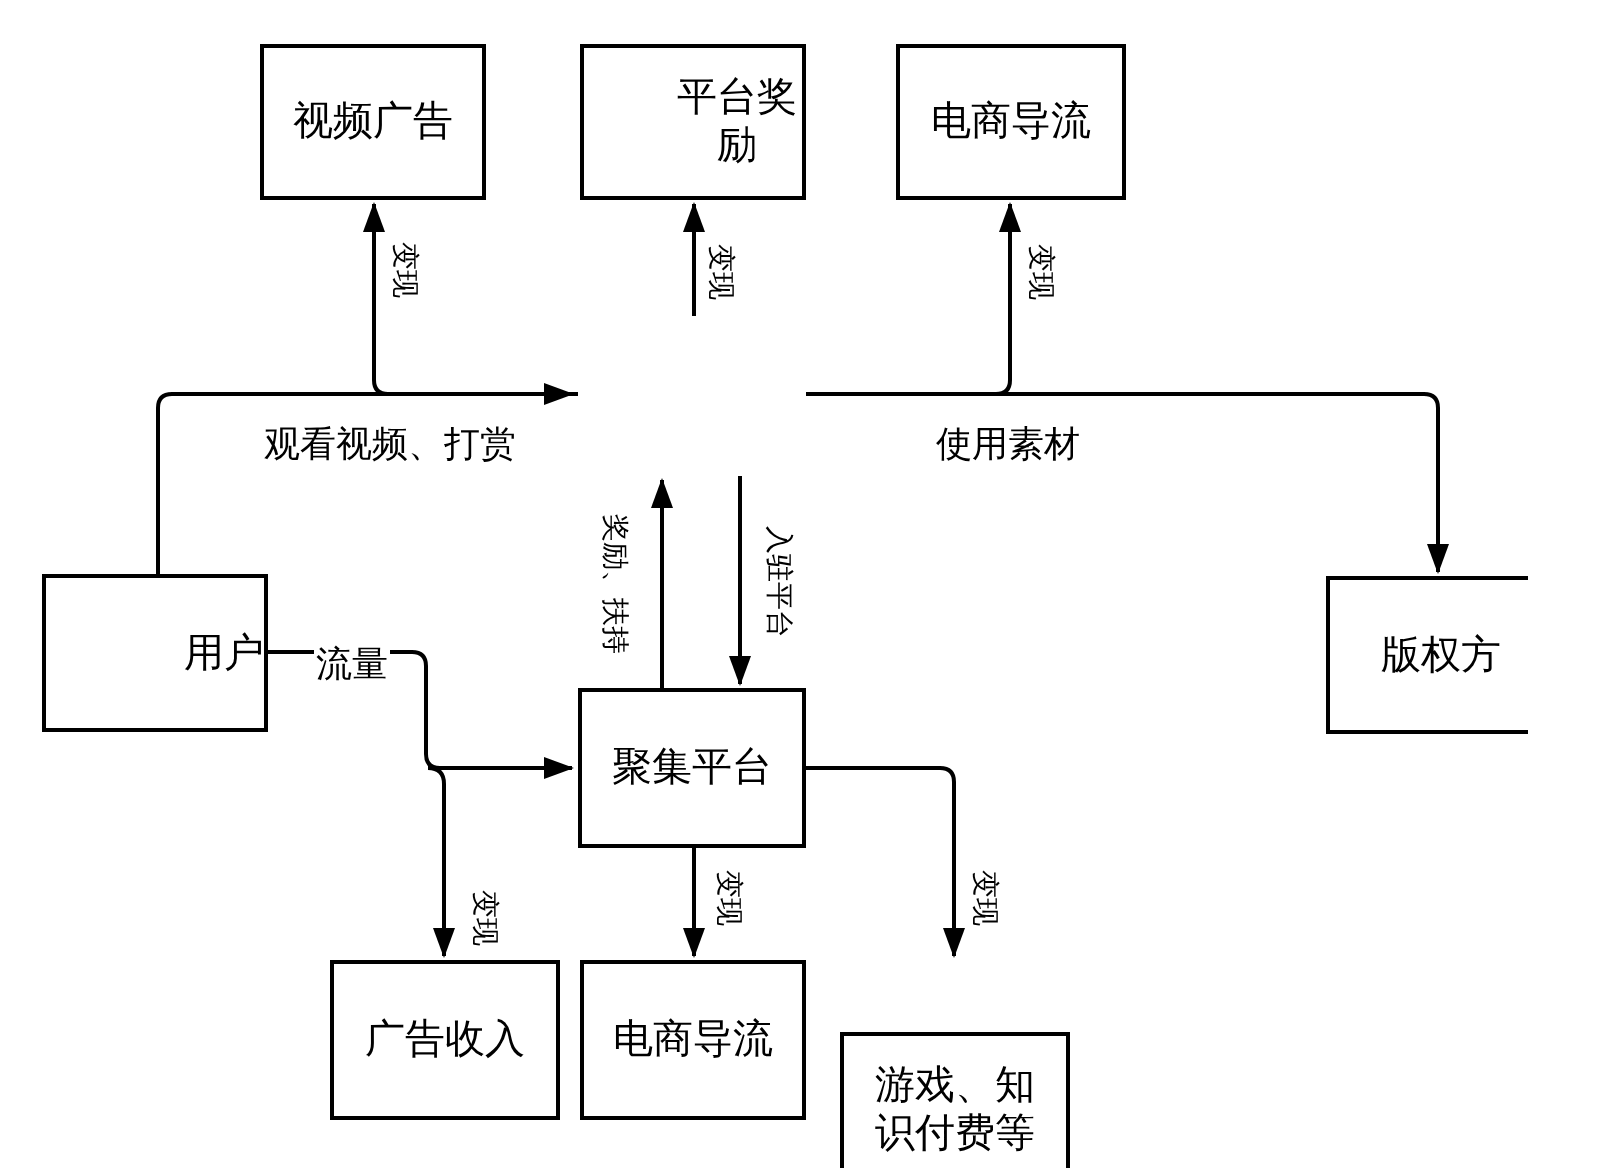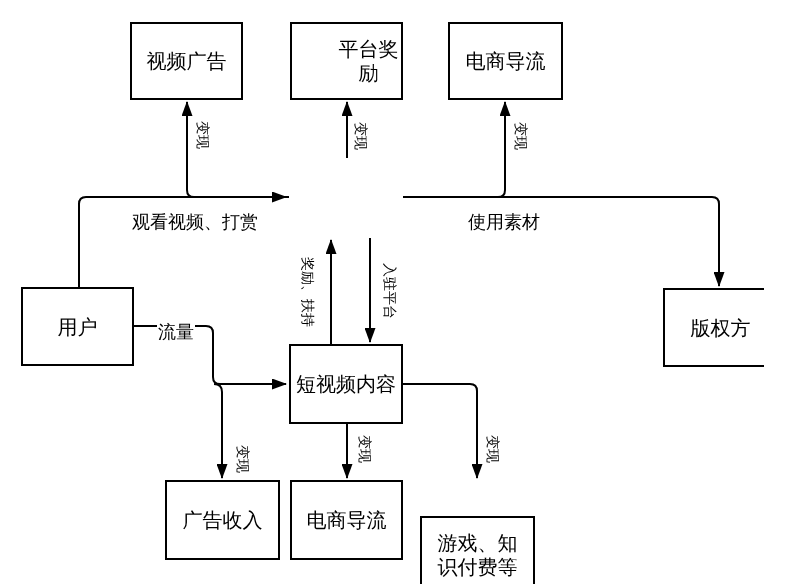--- a/index.html
+++ b/index.html
@@ -33,21 +33,21 @@
     font-size: 20px;
     color: #000000;
     line-height: 1.2;
   }
   .node span { white-space: pre-line; }
   
   #n-video-ads        { left:130px; top:22px;  width:113px; height:78px; }
   #n-platform-rewards { left:290px; top:22px;  width:113px; height:78px;padding-left:44px; }
   #n-ecommerce-top    { left:448px; top:22px;  width:115px; height:78px; }
   #n-producer         { left:289px; top:158px; width:114px; height:80px; }
-  #n-user             { left:21px;  top:287px; width:113px; height:79px; }
+  #n-user             { left:21px;  top:287px; width:113px; height:79px;justify-content:flex-end; }
   #n-copyright        { left:663px; top:288px; width:115px; height:79px; }
   #n-platform         { left:289px; top:344px; width:114px; height:80px; }
   #n-ad-revenue       { left:165px; top:480px; width:115px; height:80px; }
   #n-ecommerce-bottom { left:290px; top:480px; width:113px; height:80px; }
   #n-games            { left:420px; top:480px; width:115px; height:78px;margin-top:36px; }
 
   .edge-label {
     position: absolute;
     font-size: 18px;
     color: #000000;
@@ -108,21 +108,21 @@
   <div class="node" id="n-ecommerce-top">
     <span>电商导流</span>
   </div>
   <div class="node" id="n-user">
     <span>用户</span>
   </div>
   <div class="node" id="n-copyright">
     <span>版权方</span>
   </div>
   <div class="node" id="n-platform">
-    <span>短视频内容</span>
+    <span>聚集平台</span>
   </div>
   <div class="node" id="n-ad-revenue">
     <span>广告收入</span>
   </div>
   <div class="node" id="n-ecommerce-bottom">
     <span>电商导流</span>
   </div>
   <div class="node" id="n-games">
     <span>游戏、知
 识付费等</span>

